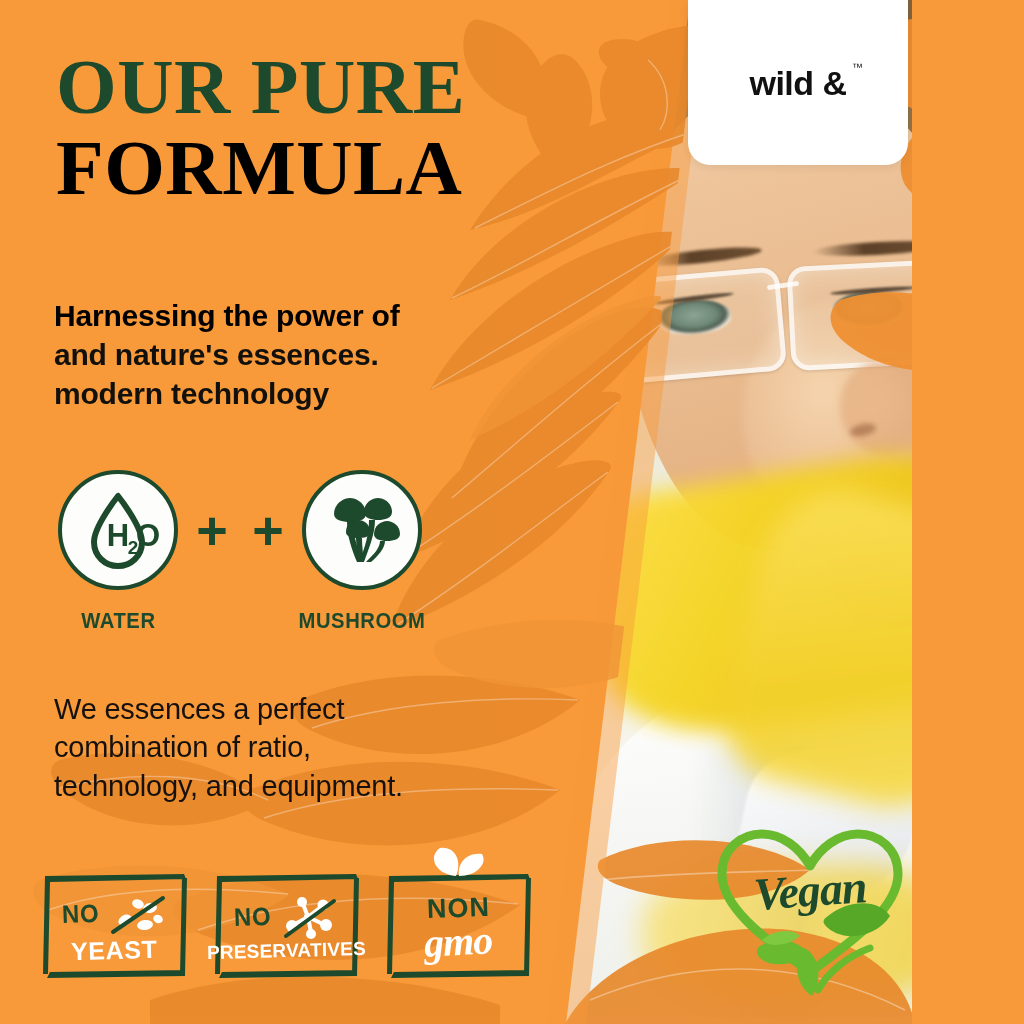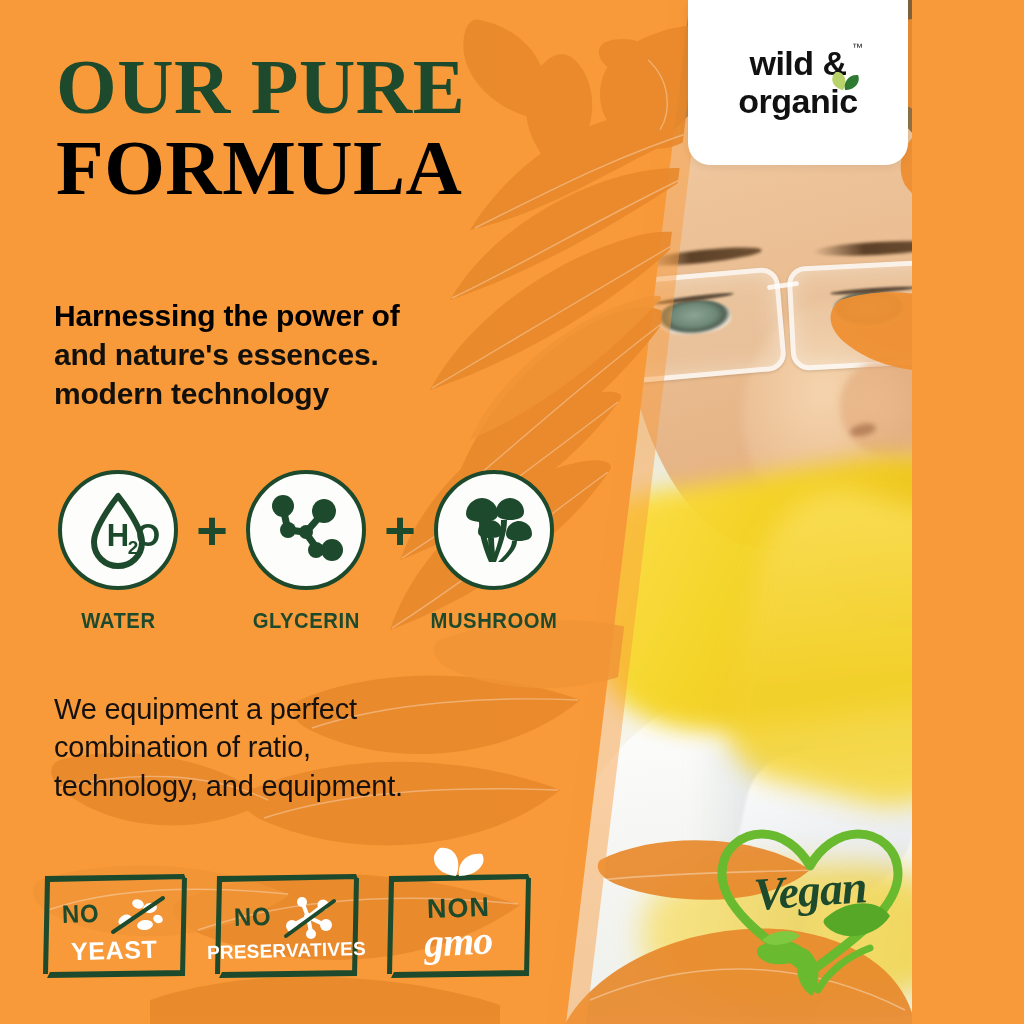--- a/index.html
+++ b/index.html
@@ -397,42 +397,20 @@
           <text x="46" y="62" text-anchor="middle" font-family="Liberation Sans, sans-serif" font-size="31" font-weight="bold" fill="#1d4a2c">H</text>
           <text x="61" y="70" text-anchor="middle" font-family="Liberation Sans, sans-serif" font-size="19" font-weight="bold" fill="#1d4a2c">2</text>
           <text x="76" y="62" text-anchor="middle" font-family="Liberation Sans, sans-serif" font-size="31" font-weight="bold" fill="#1d4a2c">O</text>
         </svg>
       </div>
       <div class="ing-label">WATER</div>
     </div>
 
     <div class="plus">+</div>
 
-    <div class="ing">
-      <div class="ing-circle">
-        <svg width="92" height="92" viewBox="0 0 92 92">
-          <g stroke="#1d4a2c" stroke-width="7" stroke-linecap="round">
-            <line x1="23" y1="24" x2="27" y2="42"></line>
-            <line x1="29" y1="46" x2="44" y2="48"></line>
-            <line x1="48" y1="46" x2="62" y2="30"></line>
-            <line x1="48" y1="52" x2="58" y2="66"></line>
-            <line x1="58" y1="66" x2="70" y2="66"></line>
-          </g>
-          <g fill="#1d4a2c">
-            <circle cx="23" cy="22" r="11"></circle>
-            <circle cx="64" cy="27" r="12"></circle>
-            <circle cx="28" cy="46" r="8"></circle>
-            <circle cx="46" cy="48" r="7"></circle>
-            <circle cx="56" cy="66" r="8"></circle>
-            <circle cx="72" cy="66" r="11"></circle>
-          </g>
-        </svg>
-      </div>
-      <div class="ing-label">GLYCERIN</div>
-    </div>
 
     <div class="plus">+</div>
 
     <div class="ing">
       <div class="ing-circle">
         <svg width="92" height="92" viewBox="0 0 92 92">
           <g fill="#1d4a2c">
             <path d="M18 30 C18 20 27 14 34 14 C41 14 50 20 50 30 C50 36 42 38 34 38 C26 38 18 36 18 30 Z"></path>
             <path d="M48 28 C48 19 56 14 62 14 C68 14 76 19 76 28 C76 34 69 36 62 36 C55 36 48 34 48 28 Z"></path>
             <path d="M30 48 C30 40 36 36 42 36 C48 36 54 40 54 48 C54 53 48 54 42 54 C36 54 30 53 30 48 Z"></path>
@@ -443,21 +421,21 @@
             <path d="M69 57 C69 64 62 72 55 78 L50 78 C58 70 64 64 64 57 Z"></path>
           </g>
         </svg>
       </div>
       <div class="ing-label">MUSHROOM</div>
     </div>
 
   </div>
 
   <div class="bodytext">
-    <span>We equipment a perfect</span>
+    <span>We essences a perfect</span>
     <span>combination of ratio,</span>
     <span>technology, and equipment.</span>
   </div>
 
   <div class="badges">
 
     <div class="badge">
       <svg class="badge-frame" viewBox="0 0 152 112">
         <path d="M7 6 L146 4 L148 9 L12 12 L10 104 L5 104 Z M12 102 L146 100 L147 106 L9 108 Z M144 8 L149 8 L147 106 L142 105 Z" fill="#1d4a2c"></path>
       </svg>
@@ -535,22 +513,15 @@
       <path d="M118 170 C128 152 148 136 170 128" fill="none" stroke="#6aba2f" stroke-width="7" stroke-linecap="round"></path>
     </svg>
     <div class="vegan-text">Vegan</div>
   </div>
 
   <div class="logo-badge">
     <div class="logo-l1">
       <span>wild &amp;</span>
       <span class="logo-tm">™</span>
     </div>
-    <div class="logo-l2">
-      <span>organic</span>
-      <svg style="position:absolute;right:-4px;top:-14px;" width="34" height="22" viewBox="0 0 34 22">
-        <path d="M15 20 C4 18 1 7 8 2 C17 1 20 12 15 20 Z" fill="#b8d36a"></path>
-        <path d="M17 20 C27 20 33 12 30 5 C21 4 15 12 17 20 Z" fill="#2f7a33"></path>
-      </svg>
-    </div>
   </div>
 
 </div>
 
 </body></html>

